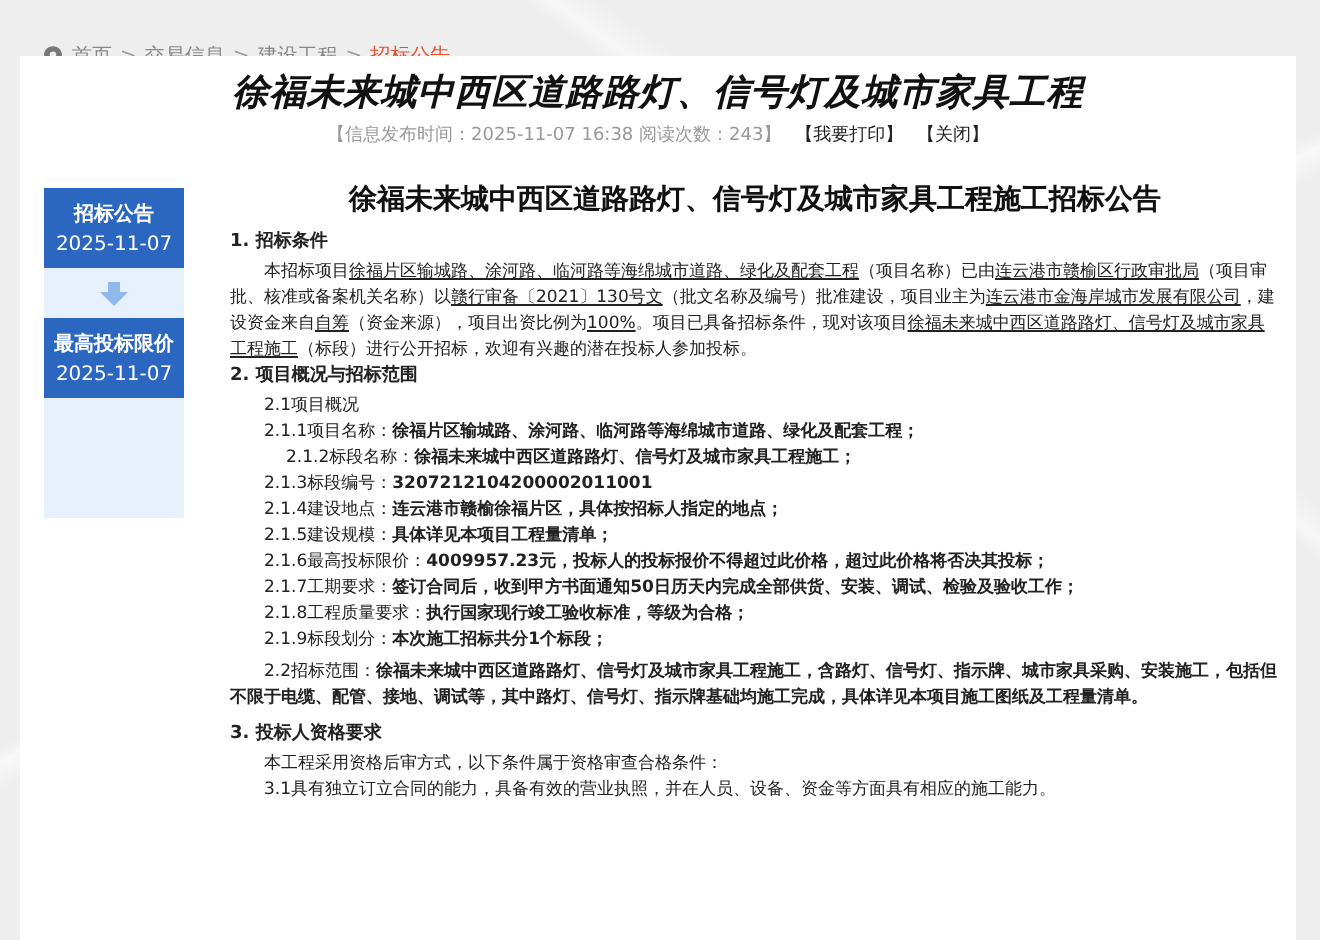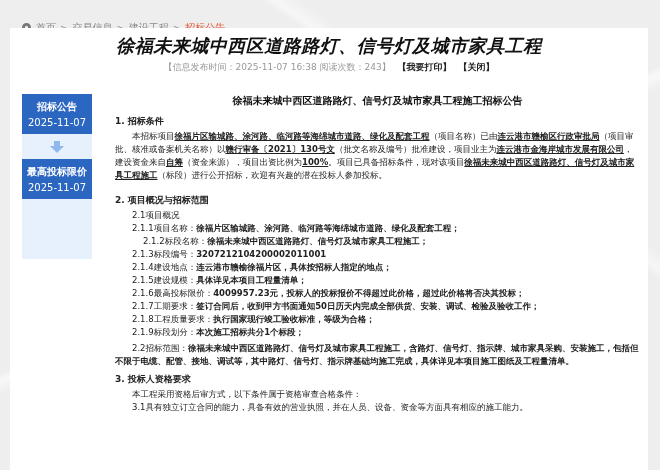--- a/index.html
+++ b/index.html
@@ -29,46 +29,46 @@
     background: #fff;
   }
   .title {
     position: absolute; left: 0; right: 0; top: 6px; text-align: center;
     font-size: 18px; font-weight: bold; color: #111; letter-spacing: 0.5px; font-style: italic;
   }
   .meta {
     position: absolute; left: 0; right: 0; top: 33px; text-align: center;
     font-size: 9px; color: #999;
   }
-  .meta .action { color: #222; font-weight: bold; margin-left: 4px; cursor: pointer; }
+  .meta .action { color: #222; font-weight: normal; margin-left: 4px; cursor: pointer; }
 
   .timeline {
     position: absolute; left: 12px; top: 66px; width: 70px;
   }
   .tl-box {
     background: #2b66c1; color: #fff; text-align: center;
     height: 40px; padding-top: 6px; cursor: pointer;
   }
   .tl-box .lbl { font-size: 10px; font-weight: bold; display: block; }
   .tl-box .date { font-size: 10px; display: block; margin-top: 3px; }
   .tl-gap {
     background: #e6f1fd; height: 25px; display: flex; align-items: center; justify-content: center;
   }
   .tl-tail { background: #e6f1fd; height: 60px; }
 
   .doc {
     position: absolute; left: 105px; top: 66px; width: 525px;
     font-size: 8.5px; line-height: 13px; color: #222;
   }
   .doc-title {
-    text-align: center; font-size: 10px; font-weight: bold; color: #111; margin-bottom: 8px;
+    text-align: center; font-size: 14px; font-weight: bold; color: #111; margin-bottom: 8px;
   }
   .sec-h { font-weight: bold; font-size: 9px; margin: 3px 0 2px 0; }
   .para { text-indent: 17px; }
-  .u { text-decoration: underline; font-weight: bold; }
+  .u { text-decoration: underline; font-weight: normal; }
   .b { font-weight: bold; }
   .line { white-space: nowrap; }
   .ind1 { padding-left: 17px; }
   .ind2 { padding-left: 17px; }
   .ind3 { padding-left: 28px; }
 </style>
 </head>
 <body>
 
 <div class="bg-deco"></div>
@@ -111,21 +111,21 @@
     </div>
     <div class="tl-tail"></div>
   </div>
 
   <div class="doc">
     <div class="doc-title">徐福未来城中西区道路路灯、信号灯及城市家具工程施工招标公告</div>
 
     <div class="sec-h">1.  招标条件</div>
     <p class="para"><span>本招标项目</span><span class="u">徐福片区输城路、涂河路、临河路等海绵城市道路、绿化及配套工程</span><span>（项目名称）已由</span><span class="u">连云港市赣榆区行政审批局</span><span>（项目审批、核准或备案机关名称）以</span><span class="u">赣行审备〔2021〕130号文</span><span>（批文名称及编号）批准建设，项目业主为</span><span class="u">连云港市金海岸城市发展有限公司</span><span>，建设资金来自</span><span class="u">自筹</span><span>（资金来源），项目出资比例为</span><span class="u">100%</span><span>。项目已具备招标条件，现对该项目</span><span class="u">徐福未来城中西区道路路灯、信号灯及城市家具工程施工</span><span>（标段）进行公开招标，欢迎有兴趣的潜在投标人参加投标。</span></p>
 
-    <div class="sec-h" style="margin-top:12px">2.  项目概况与招标范围</div>
+    <div class="sec-h" style="margin-top:0">2.  项目概况与招标范围</div>
     <div class="ind1">2.1项目概况</div>
     <div class="line ind2"><span>2.1.1项目名称：</span><span class="b">徐福片区输城路、涂河路、临河路等海绵城市道路、绿化及配套工程；</span></div>
     <div class="line ind3"><span>2.1.2标段名称：</span><span class="b">徐福未来城中西区道路路灯、信号灯及城市家具工程施工；</span></div>
     <div class="line ind2"><span>2.1.3标段编号：</span><span class="b">3207212104200002011001</span></div>
     <div class="line ind2"><span>2.1.4建设地点：</span><span class="b">连云港市赣榆徐福片区，具体按招标人指定的地点；</span></div>
     <div class="line ind2"><span>2.1.5建设规模：</span><span class="b">具体详见本项目工程量清单；</span></div>
     <div class="line ind2"><span>2.1.6最高投标限价：</span><span class="b">4009957.23元，投标人的投标报价不得超过此价格，超过此价格将否决其投标；</span></div>
     <div class="line ind2"><span>2.1.7工期要求：</span><span class="b">签订合同后，收到甲方书面通知50日历天内完成全部供货、安装、调试、检验及验收工作；</span></div>
     <div class="line ind2"><span>2.1.8工程质量要求：</span><span class="b">执行国家现行竣工验收标准，等级为合格；</span></div>
     <div class="line ind2"><span>2.1.9标段划分：</span><span class="b">本次施工招标共分1个标段；</span></div>

